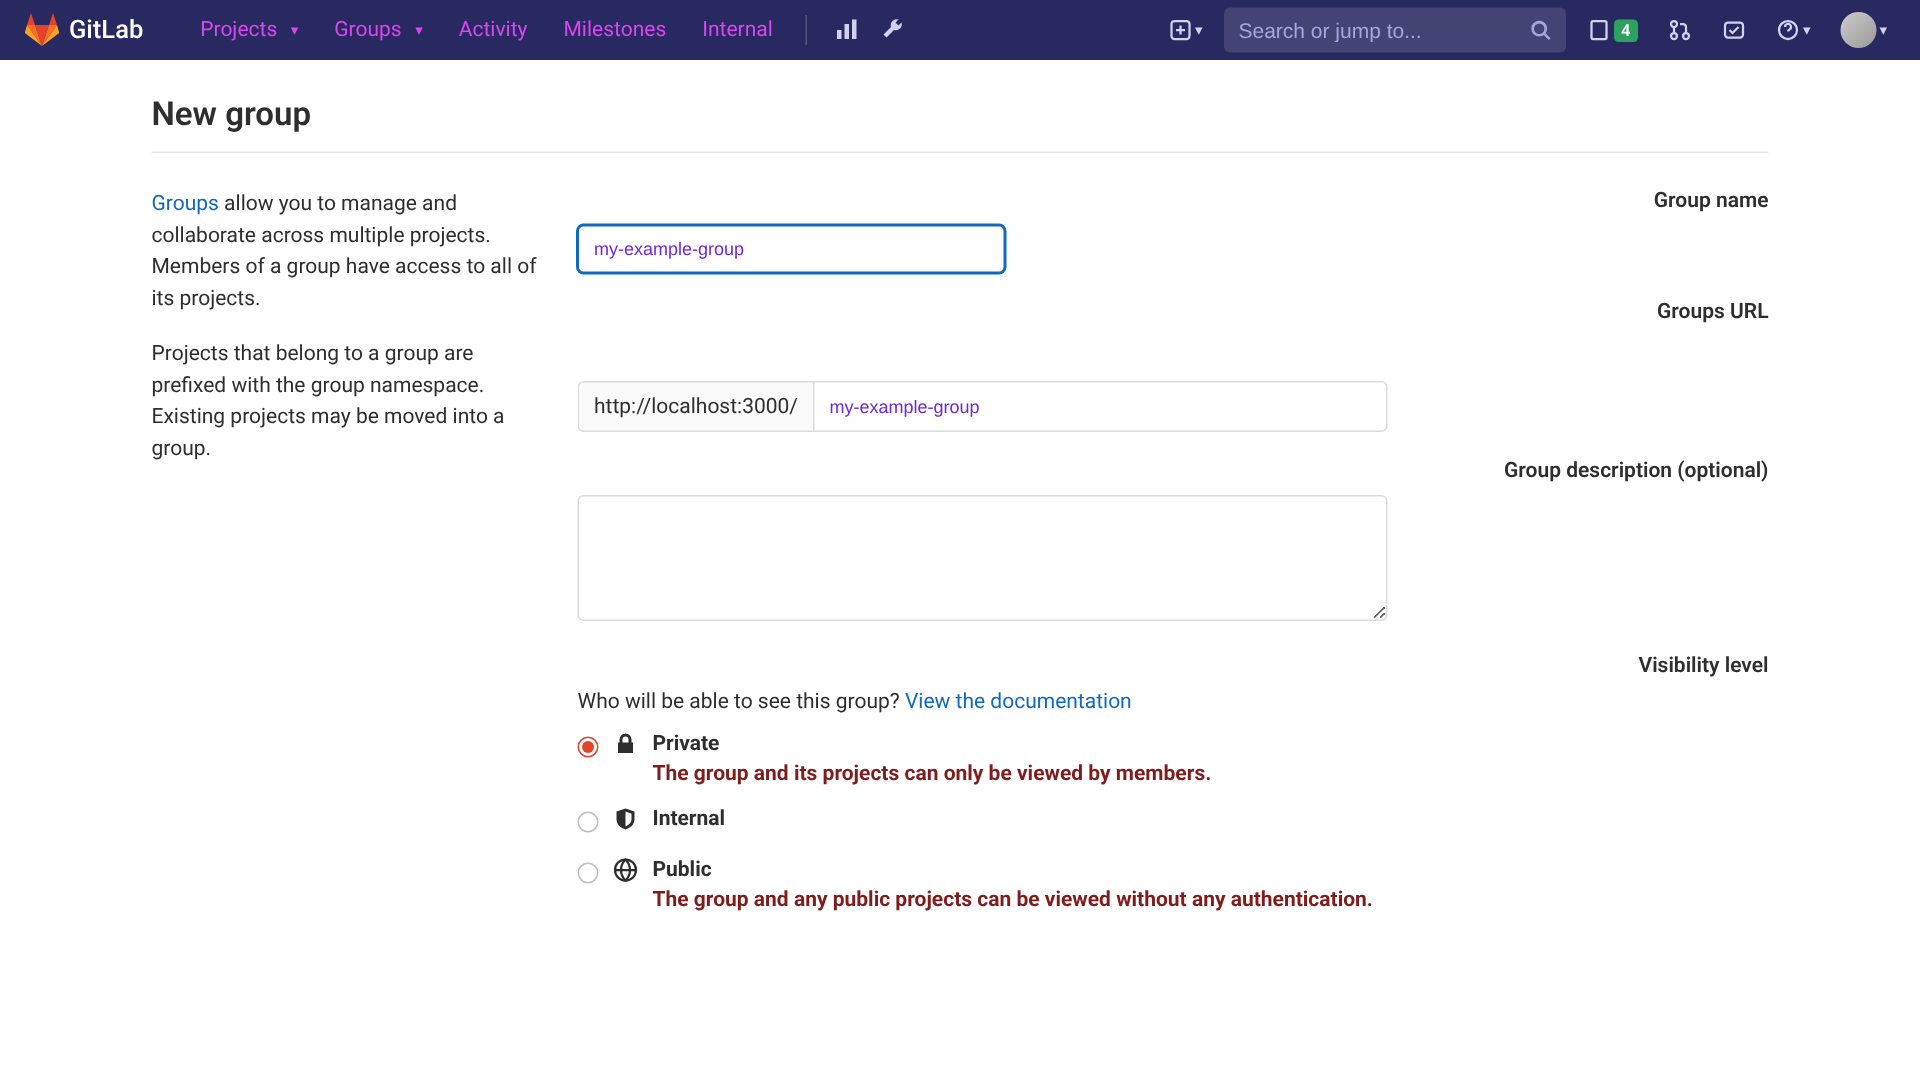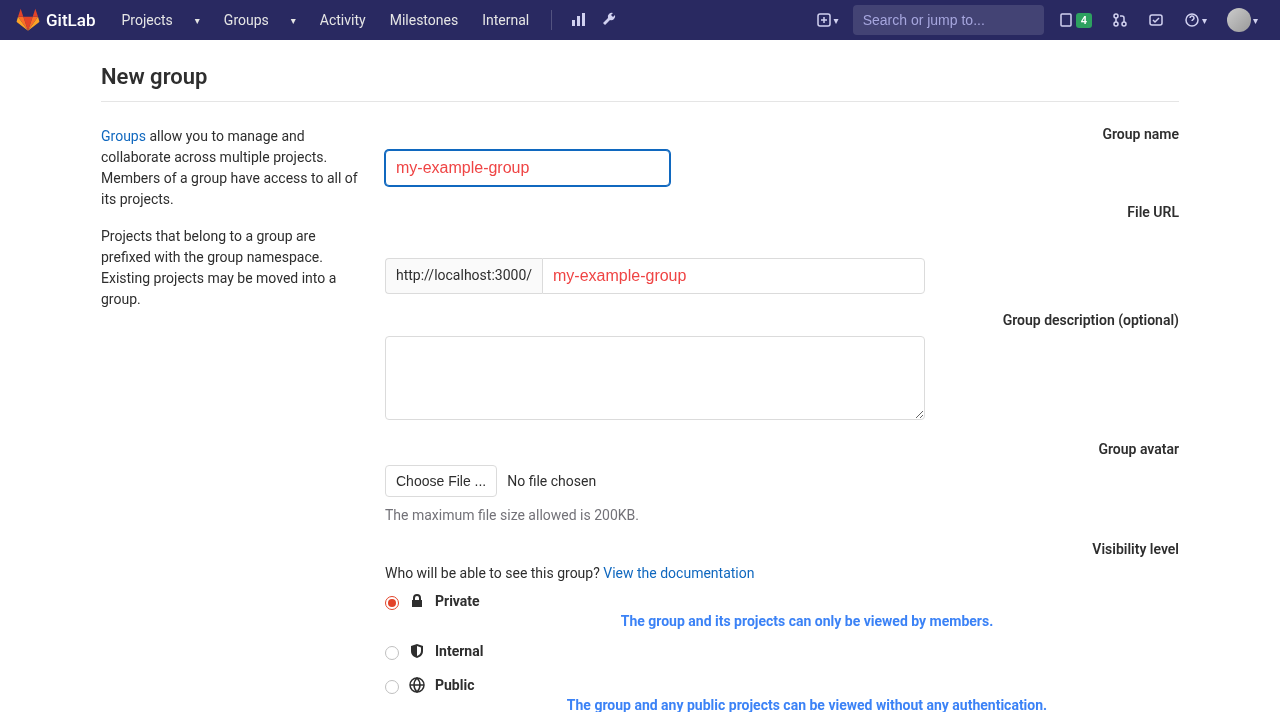--- a/index.html
+++ b/index.html
@@ -1,68 +1,68 @@
 <!DOCTYPE html>
 <html><head>
   <meta charset="utf-8">
   <style>
     * { margin: 0; padding: 0; box-sizing: border-box; }
     body { font-family: -apple-system, BlinkMacSystemFont, "Segoe UI", Roboto, sans-serif; font-size: 14px; color: #2e2e2e; background: #fff; }
     a { color: #1068bf; text-decoration: none; }
     
     
     .navbar { background: #292961; height: 40px; display: flex; align-items: center; padding: 0 16px; color: #fff; }
-    .nav-logo { display: flex; align-items: center; gap: 6px; margin-right: 16px; }
+    .nav-logo { display: flex; align-items: center; gap: 6px; margin-right: 28px; }
     .nav-logo svg { width: 24px; height: 24px; }
     .brand-text { font-size: 17px; font-weight: 500; color: #fff; }
     .nav-links { display: flex; align-items: center; gap: 4px; }
-    .nav-link { color: #e5e5e5; padding: 6px 10px; border-radius: 4px; font-size: 14px; display: flex; align-items: center; gap: 20px; cursor: pointer; }
+    .nav-link { color: #d946ef; padding: 6px 10px; border-radius: 4px; font-size: 14px; display: flex; align-items: center; gap: 7px; cursor: pointer; }
     .nav-divider { width: 1px; height: 20px; background: rgba(255,255,255,.2); margin: 0 8px; }
     .nav-icon-btn { color: #d1d1f0; padding: 6px; cursor: pointer; display: flex; align-items: center; }
     .nav-spacer { flex: 1; }
     .nav-right { display: flex; align-items: center; gap: 8px; }
-    .search-box { background: rgba(255,255,255,.12); border-radius: 4px; display: flex; align-items: center; padding: 0 10px; width: 191px; height: 30px; }
+    .search-box { background: rgba(255,255,255,.12); border-radius: 4px; display: flex; align-items: center; padding: 0 10px; width: 228px; height: 30px; }
     .search-input { background: transparent; border: none; color: #d1d1f0; font-size: 14px; outline: none; flex: 1; }
     .search-input::placeholder { color: #a6a6de; }
     .badge-count { background: #2da160; color: #fff; font-size: 11px; padding: 1px 5px; border-radius: 3px; margin-left: 2px; font-weight: 600; }
     .avatar { width: 24px; height: 24px; border-radius: 50%; background: #888; display:inline-block; }
     .chev { font-size: 10px; margin-left: 2px; }
     
     
     .container { max-width: 1110px; margin: 0 auto; padding: 24px 16px 60px; }
     .page-title { font-size: 22px; font-weight: 600; color: #2e2e2e; margin-bottom: 12px; }
     .hr { border: none; border-top: 1px solid #e5e5e5; margin: 12px 0 24px; }
     .cols { display: flex; gap: 24px; }
     .col-side { width: 260px; flex-shrink: 0; color: #2e2e2e; line-height: 1.5; }
     .col-side p { margin-bottom: 16px; }
     .col-main { flex: 1; }
     
     .form-group { margin-bottom: 18px; }
     .form-label { font-weight: 600; display: block; margin-bottom: 8px; color: #2e2e2e; text-align: right; }
-    .form-input { width: 100%; max-width: 540px; padding: 8px 10px; border: 1px solid #dbdbdb; border-radius: 4px; font-size: 16px; color: #ef4444; }
+    .form-input { width: 100%; max-width: 540px; padding: 8px 10px; border: 1px solid #dbdbdb; border-radius: 4px; font-size: 12px; color: #6d28d9; }
     .form-input.small { max-width: 285px; }
     .form-input.focused { border-color: #1068bf; box-shadow: 0 0 0 1px #1068bf; }
     .form-textarea { width: 100%; max-width: 540px; height: 84px; padding: 8px 10px; border: 1px solid #dbdbdb; border-radius: 4px; font-size: 14px; resize: vertical; }
     .input-group { display: flex; max-width: 540px; margin-top: 38px; }
     .input-prefix { background: #fafafa; border: 1px solid #dbdbdb; border-right: none; border-radius: 4px 0 0 4px; padding: 8px 10px; color: #2e2e2e; }
     .input-group .form-input { border-radius: 0 4px 4px 0; max-width: none; flex: 1; }
     
     .file-row { display: flex; align-items: center; gap: 10px; }
     .file-btn { border: 1px solid #dbdbdb; background: #fff; padding: 7px 10px; border-radius: 4px; font-size: 14px; cursor: pointer; color: #2e2e2e; }
     .help-text { color: #737278; margin-top: 10px; }
     .vis-q { margin-bottom: 12px; }
     
     .radio-opt { display: flex; align-items: flex-start; gap: 10px; margin-bottom: 14px; }
     .radio-ctrl { margin-top: 3px; width: 14px; height: 14px; border: 1px solid #bfbfbf; border-radius: 50%; position: relative; flex-shrink: 0; cursor: pointer; }
     .radio-ctrl.checked { border-color: #e24329; }
     .radio-ctrl.checked::after { content: ''; position: absolute; top: 2px; left: 2px; width: 8px; height: 8px; background: #e24329; border-radius: 50%; }
     .radio-body { flex: 1; font-weight: bold; }
     .radio-head { display: flex; align-items: center; gap: 8px; margin-bottom: 4px; }
     .radio-label { color: #2e2e2e; }
-    .radio-desc { color: #3b82f6; text-align: center; }
+    .radio-desc { color: #7f1d1d; }
     .vis-icon { width: 16px; height: 16px; flex-shrink: 0; }
   </style>
 </head>
 <body>
 
 <div class="navbar">
   <div class="nav-logo">
     <svg viewBox="0 0 36 36">
         <path fill="#e24329" d="M18 34L11 13h14z"></path>
         <path fill="#fc6d26" d="M18 34L11 13H3z"></path>
@@ -157,37 +157,29 @@
     <div class="col-side">
       <p><a href="#">Groups</a><span> allow you to manage and collaborate across multiple projects. Members of a group have access to all of its projects.</span></p>
       <p>Projects that belong to a group are prefixed with the group namespace. Existing projects may be moved into a group.</p>
     </div>
     <div class="col-main">
       <div class="form-group">
         <label class="form-label">Group name</label>
         <input class="form-input small focused" value="my-example-group" style="">
       </div>
       <div class="form-group">
-        <label class="form-label">File URL</label>
+        <label class="form-label">Groups URL</label>
         <div class="input-group">
           <span class="input-prefix">http://localhost:3000/</span>
           <input class="form-input" value="my-example-group" style="">
         </div>
       </div>
       <div class="form-group">
         <label class="form-label">Group description (optional)</label>
         <textarea class="form-textarea" style=""></textarea>
-      </div>
-      <div class="form-group">
-        <label class="form-label">Group avatar</label>
-        <div class="file-row">
-          <button class="file-btn">Choose File ...</button>
-          <span>No file chosen</span>
-        </div>
-        <div class="help-text">The maximum file size allowed is 200KB.</div>
       </div>
       <div class="form-group">
         <label class="form-label">Visibility level</label>
         <div class="vis-q"><span>Who will be able to see this group? </span><a href="#">View the documentation</a></div>
 
         <div class="radio-opt">
           <span class="radio-ctrl checked"></span>
           <svg class="vis-icon" viewBox="0 0 16 16" fill="#2e2e2e">
               <path d="M4 7V5a4 4 0 0 1 8 0v2h1v7H3V7h1zm2 0h4V5a2 2 0 0 0-4 0v2z"></path>
             </svg>

